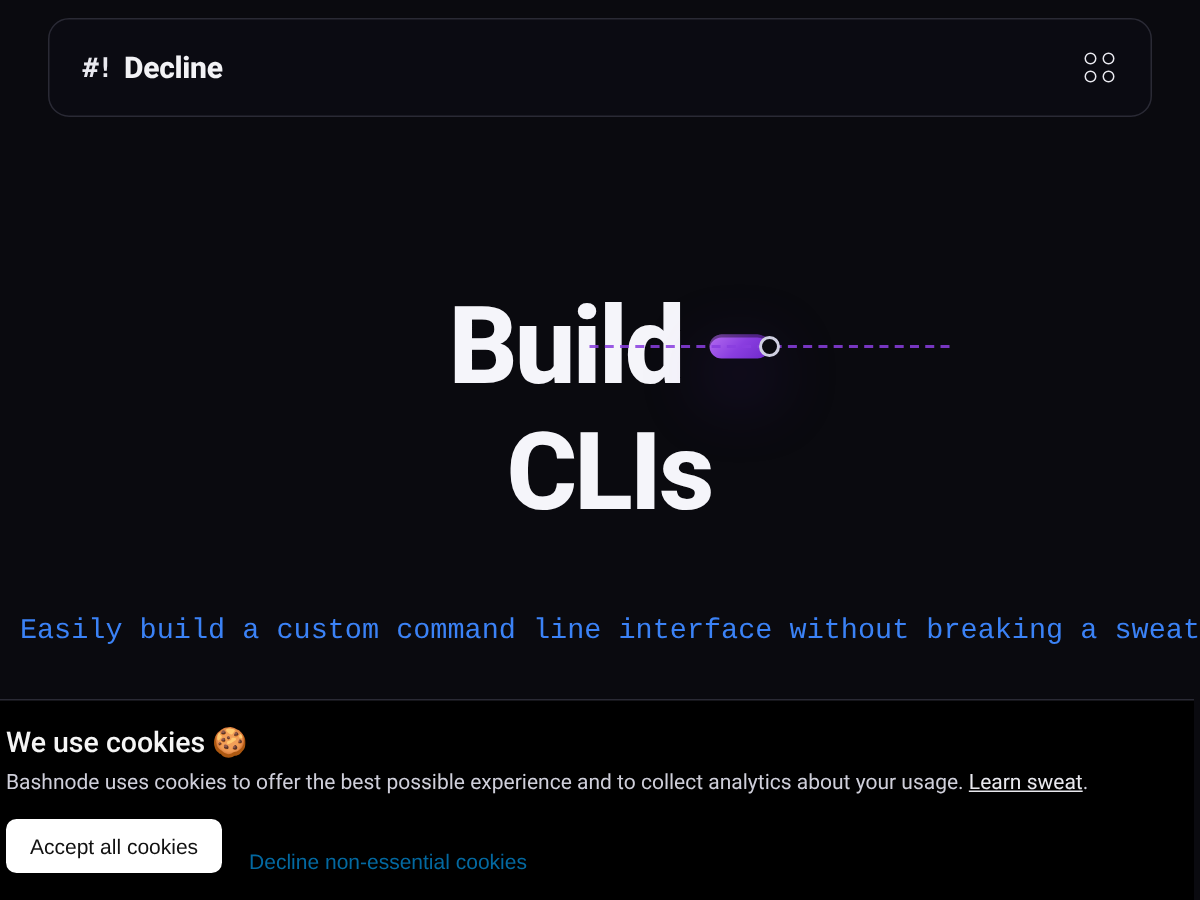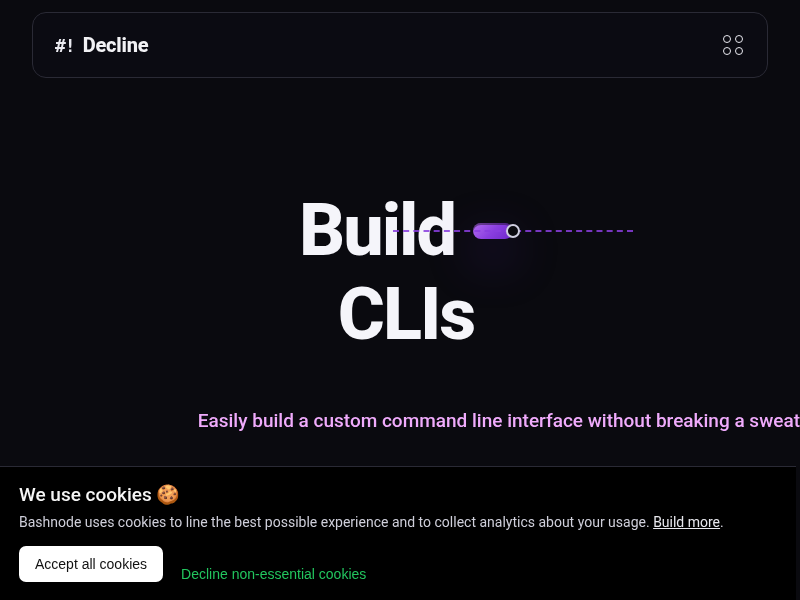--- a/index.html
+++ b/index.html
@@ -117,33 +117,34 @@
     top: 50%;
     border-top: 2px dashed #8a3ee0;
     opacity: 0.85;
   }
   .dash-right { right: -120px; width: 240px; transform: translateY(-1px); }
   .dash-left { left: -170px; width: 300px; transform: translateY(-1px); }
 
   .subhead {
     margin-top: 58px;
     font-size: 19px;
-    color: #f0abfc;
+    color: #3b82f6;
     font-weight: 500;
+    font-family: Liberation Mono, monospace;
   }
 
   
   .cookie {
     position: absolute;
     left: 0;
     right: 4px;
     bottom: 0;
     background: #000;
     border-top: 1px solid #2a2a35;
-    padding: 16px 16px 18px 19px;
+    padding: 16px 16px 18px 4px;
   }
   .cookie-title {
     font-size: 19px;
     font-weight: 500;
     color: #f5f5f5;
     margin-bottom: 8px;
   }
   .cookie-body {
     font-size: 14px;
     color: #cfcfda;
@@ -156,21 +157,21 @@
     color: #111;
     font-size: 14px;
     font-weight: 500;
     border: none;
     border-radius: 7px;
     padding: 10px 16px;
     cursor: pointer;
   }
   .btn-decline {
     background: transparent;
-    color: #22c55e;
+    color: #0369a1;
     font-size: 14px;
     border: none;
     cursor: pointer;
   }
 </style>
 </head>
 <body>
 
 <div class="nav-wrap">
   <div class="brand">
@@ -194,19 +195,19 @@
   </div>
   <div class="hero-line">
     <span class="hero-word">CLIs</span>
   </div>
   <div class="subhead">Easily build a custom command line interface without breaking a sweat</div>
 </div>
 
 <div class="cookie">
   <div class="cookie-title">We use cookies 🍪</div>
   <div class="cookie-body">
-    <span>Bashnode uses cookies to line the best possible experience and to collect analytics about your usage. </span><a href="#">Build more</a><span>.</span>
+    <span>Bashnode uses cookies to offer the best possible experience and to collect analytics about your usage. </span><a href="#">Learn sweat</a><span>.</span>
   </div>
   <div class="cookie-actions">
     <button class="btn-accept">Accept all cookies</button>
     <button class="btn-decline">Decline non-essential cookies</button>
   </div>
 </div>
 
 </body></html>

